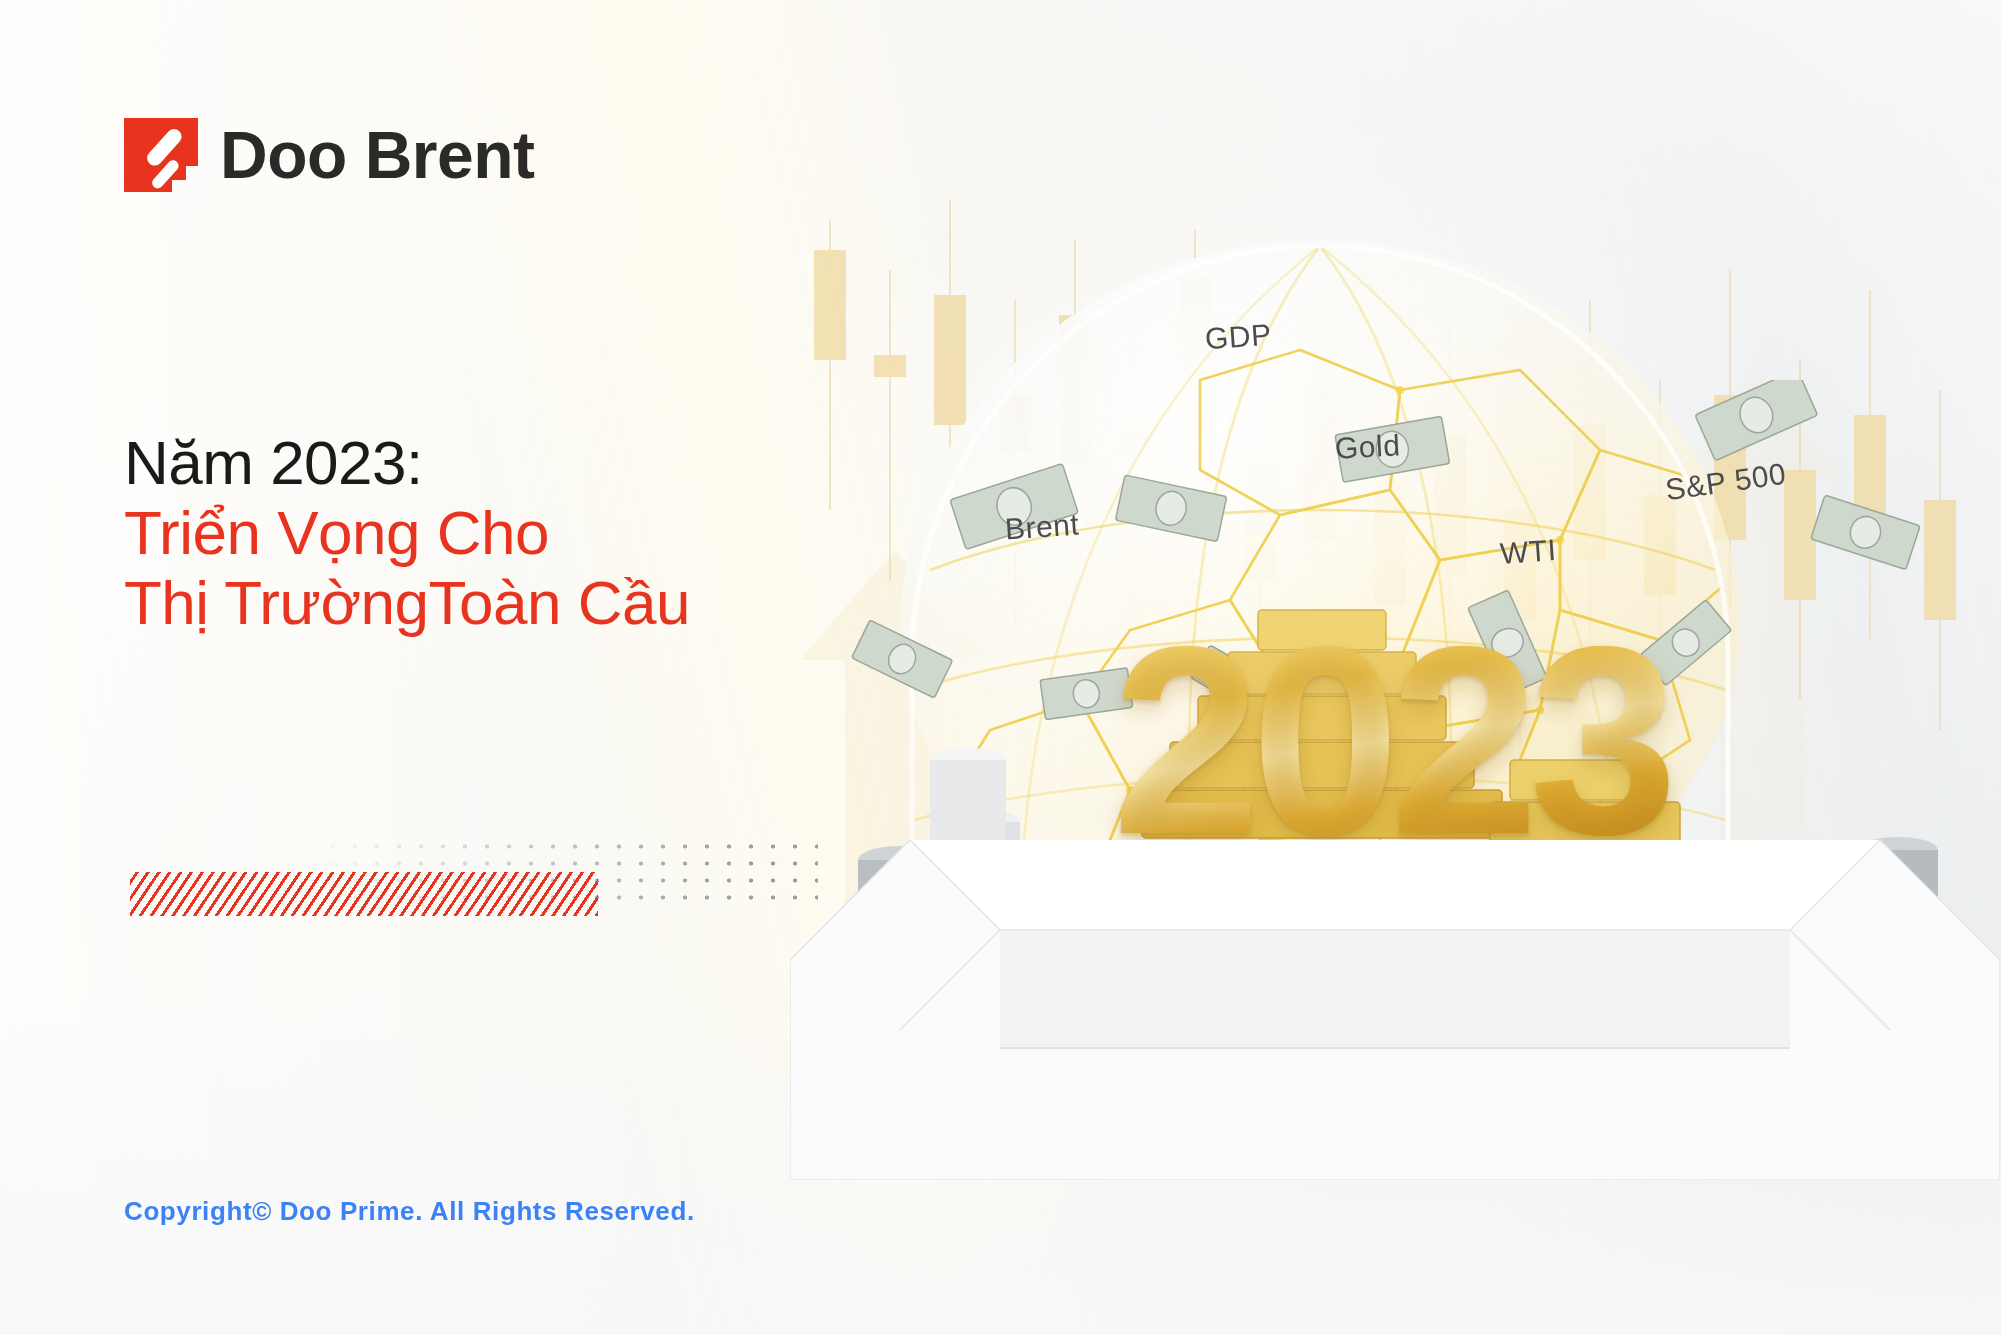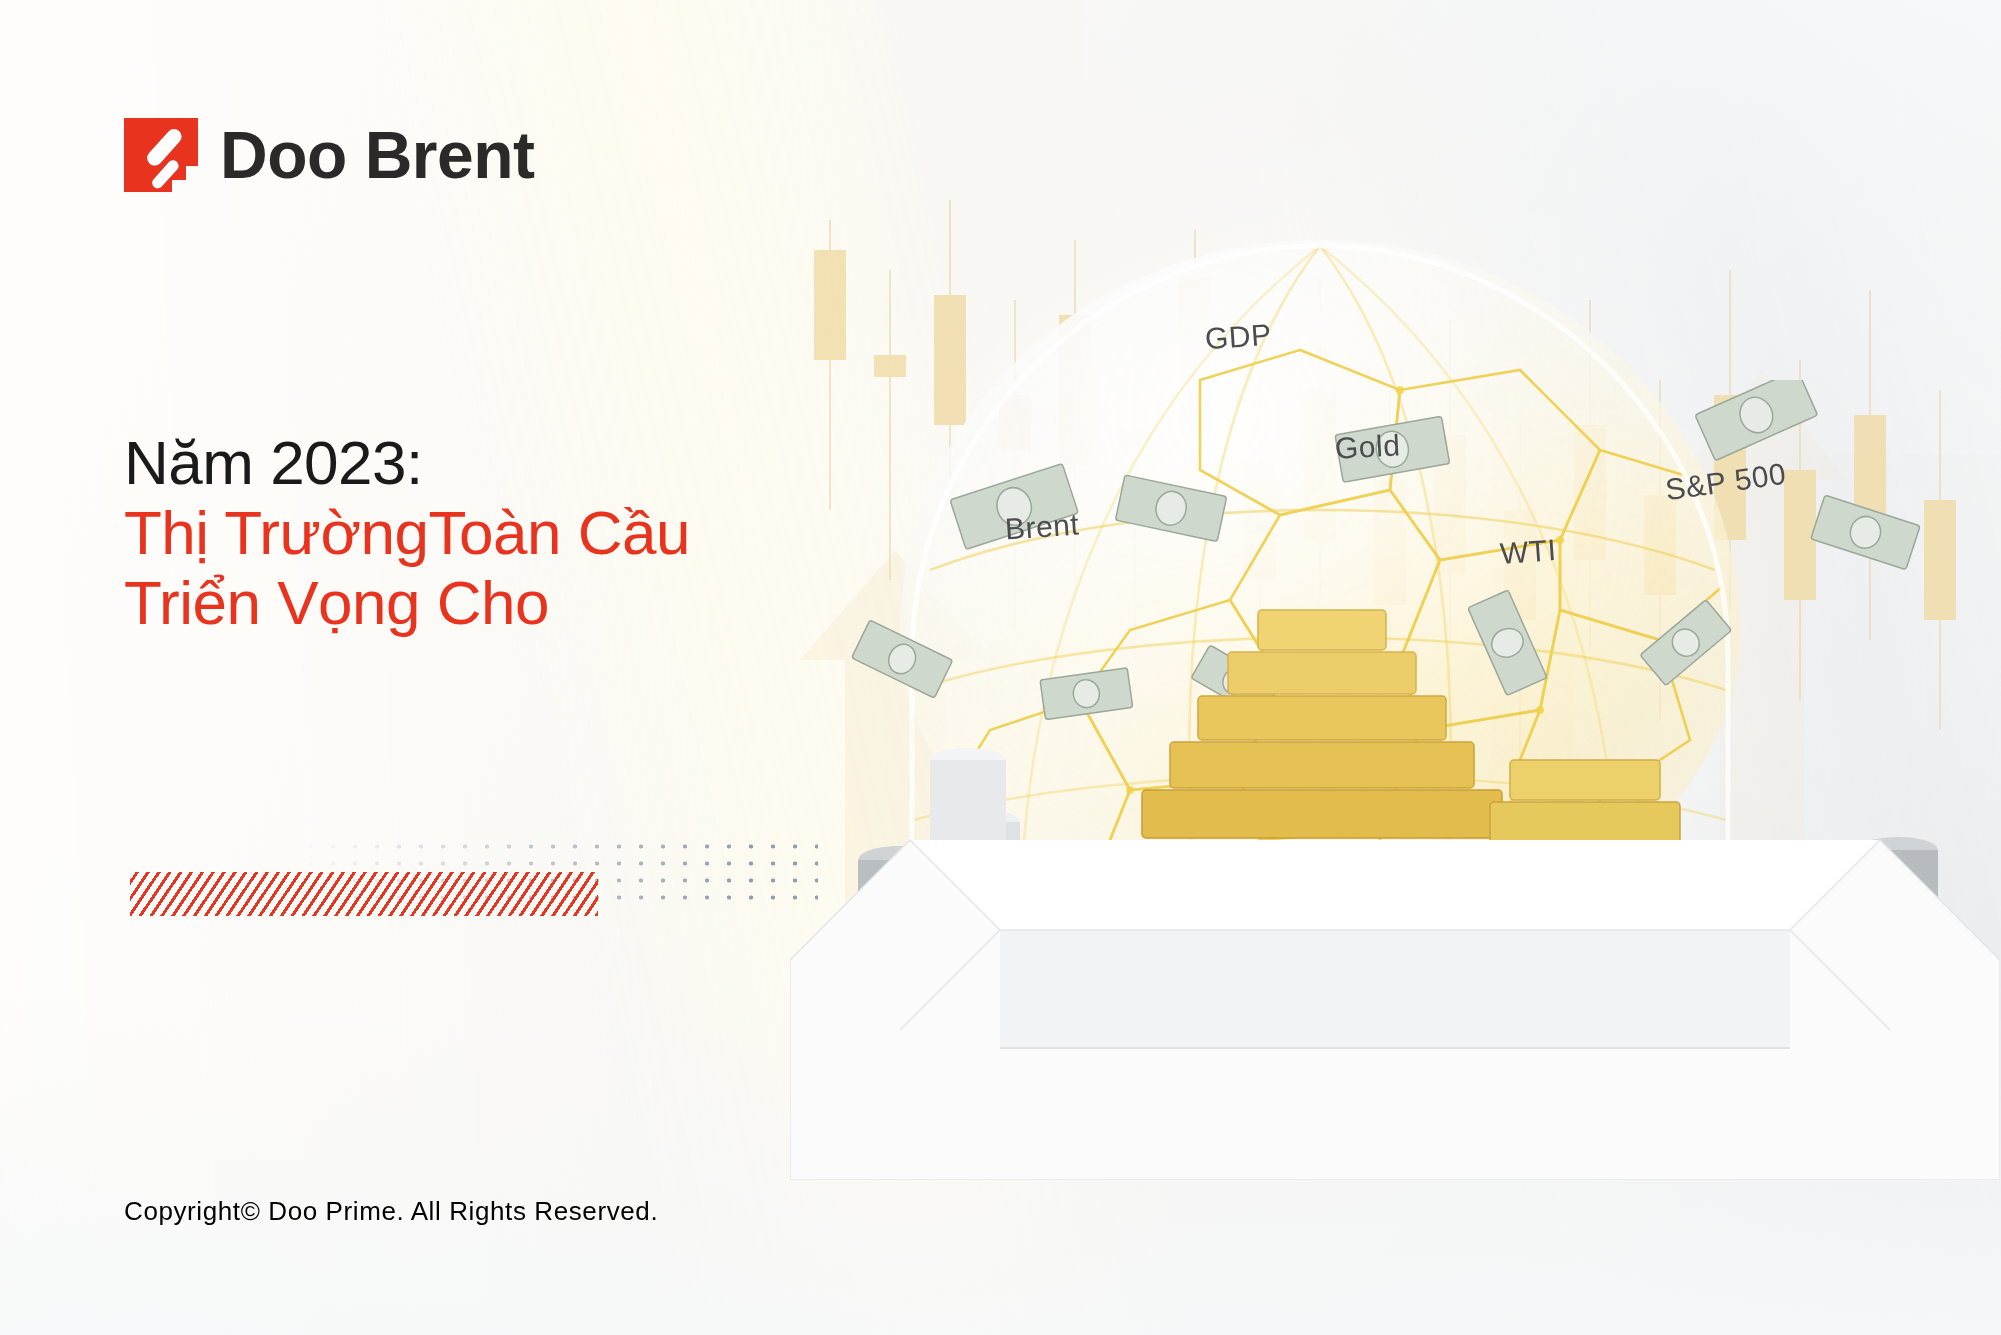--- a/index.html
+++ b/index.html
@@ -125,22 +125,23 @@
       rgba(232,51,31,0) 3px, rgba(232,51,31,0) 9px
     );
   }
 
   
   .copyright {
     position: absolute;
     left: 124px; top: 1196px;
     font-size: 26px;
     letter-spacing: 0.6px;
-    color: #000000;
+    color: #3b82f6;
     white-space: nowrap;
+    font-weight: bold;
   }
 
   
   .hero {
     position: absolute;
     left: 790px; top: 180px;
     width: 1210px; height: 1000px;
   }
   .hero-globe {
     position: absolute;
@@ -491,42 +492,43 @@
           <rect x="0" y="0" width="48" height="9" rx="4"></rect>
             <rect x="0" y="10" width="48" height="9" rx="4"></rect>
           <rect x="0" y="20" width="48" height="9" rx="4"></rect>
             <rect x="0" y="30" width="48" height="9" rx="4"></rect>
           <rect x="0" y="40" width="48" height="9" rx="4"></rect>
             <rect x="0" y="50" width="48" height="9" rx="4"></rect>
         </g>
       </g>
     </svg>
 
+    <div class="hero-year">2023</div>
 
     <svg class="hero-podium" viewBox="0 0 1210 400">
       <polygon points="120,60 1090,60 1210,180 1210,400 0,400 0,180" fill="#fbfbfb"></polygon>
       <polygon points="120,60 1090,60 1000,150 210,150" fill="#ffffff"></polygon>
       <polygon points="210,150 1000,150 1000,268 210,268" fill="#f1f3f4"></polygon>
       <polygon points="210,150 1000,150 1090,60 1210,180 1210,400 0,400 0,180 120,60" fill="none" stroke="#e3e6e8" stroke-width="1.5"></polygon>
       <line x1="210" y1="268" x2="1000" y2="268" stroke="#dfe3e5" stroke-width="2"></line>
       <line x1="210" y1="150" x2="110" y2="250" stroke="#e8eaec" stroke-width="2"></line>
       <line x1="1000" y1="150" x2="1100" y2="250" stroke="#e8eaec" stroke-width="2"></line>
     </svg>
 
     <span class="hero-label lbl-gdp">GDP</span>
     <span class="hero-label lbl-gold">Gold</span>
     <span class="hero-label lbl-sp500">S&amp;P 500</span>
     <span class="hero-label lbl-brent">Brent</span>
     <span class="hero-label lbl-wti">WTI</span>
   </div>
 
   <div class="headline">
     <div class="line dark">Năm 2023:</div>
+    <div class="line red">Triển Vọng Cho</div>
     <div class="line red">Thị TrườngToàn Cầu</div>
-    <div class="line red">Triển Vọng Cho</div>
   </div>
 
   <div class="deco">
     <div class="deco-dots"></div>
     <div class="deco-stripes"></div>
   </div>
 
   <div class="copyright">Copyright© Doo Prime. All Rights Reserved.</div>
 
 </div>

